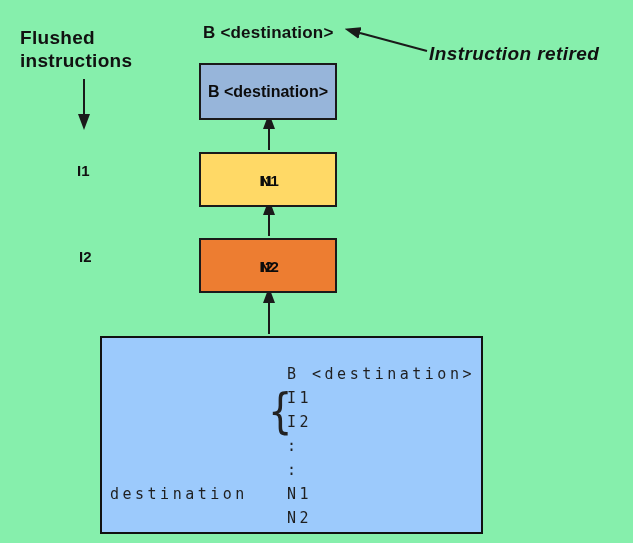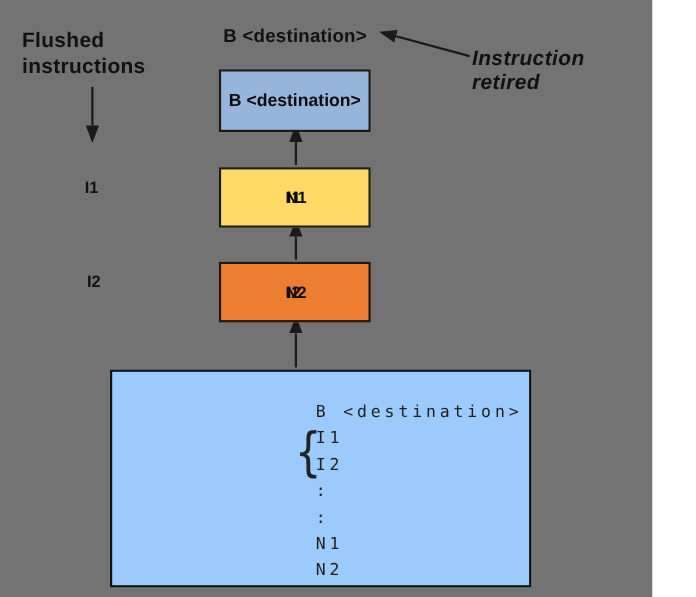--- a/index.html
+++ b/index.html
@@ -1,23 +1,22 @@
 <!DOCTYPE html>
 <html><head>
 <meta charset="utf-8">
 <style>
   html,body{margin:0;padding:0;background:#ffffff;}
   #canvas{
     position:relative;
-    width:581px;height:543px;
-    background:#737373;
+    width:633px;height:543px;
+    background:#86efac;
     font-family:"Liberation Sans", sans-serif;
     color:#111;
     overflow:hidden;
-    padding-left:12px;
   }
   .abs{position:absolute;}
   .pre{white-space:pre-line;}
 
   .lbl-flushed{left:20px;top:26px;font-size:19px;font-weight:bold;line-height:23px;letter-spacing:.3px;}
   .lbl-i1{left:77px;top:162px;font-size:15px;font-weight:bold;}
   .lbl-i2{left:79px;top:248px;font-size:15px;font-weight:bold;}
   .top-b{left:203px;top:23px;font-size:17px;font-weight:bold;letter-spacing:.2px;}
   .lbl-retired{left:429px;top:43px;font-size:19px;font-weight:bold;letter-spacing:.4px;font-style:italic;}
 
@@ -111,15 +110,16 @@
 
   <div class="memory" style="background-color: rgb(156, 202, 252);">
     <div class="code">B &lt;destination&gt;
 I1
 I2
 :
 :
 N1
 N2</div>
     <div class="brace">{</div>
+    <div class="destination">destination</div>
   </div>
 
 </div>
 
 </body></html>

